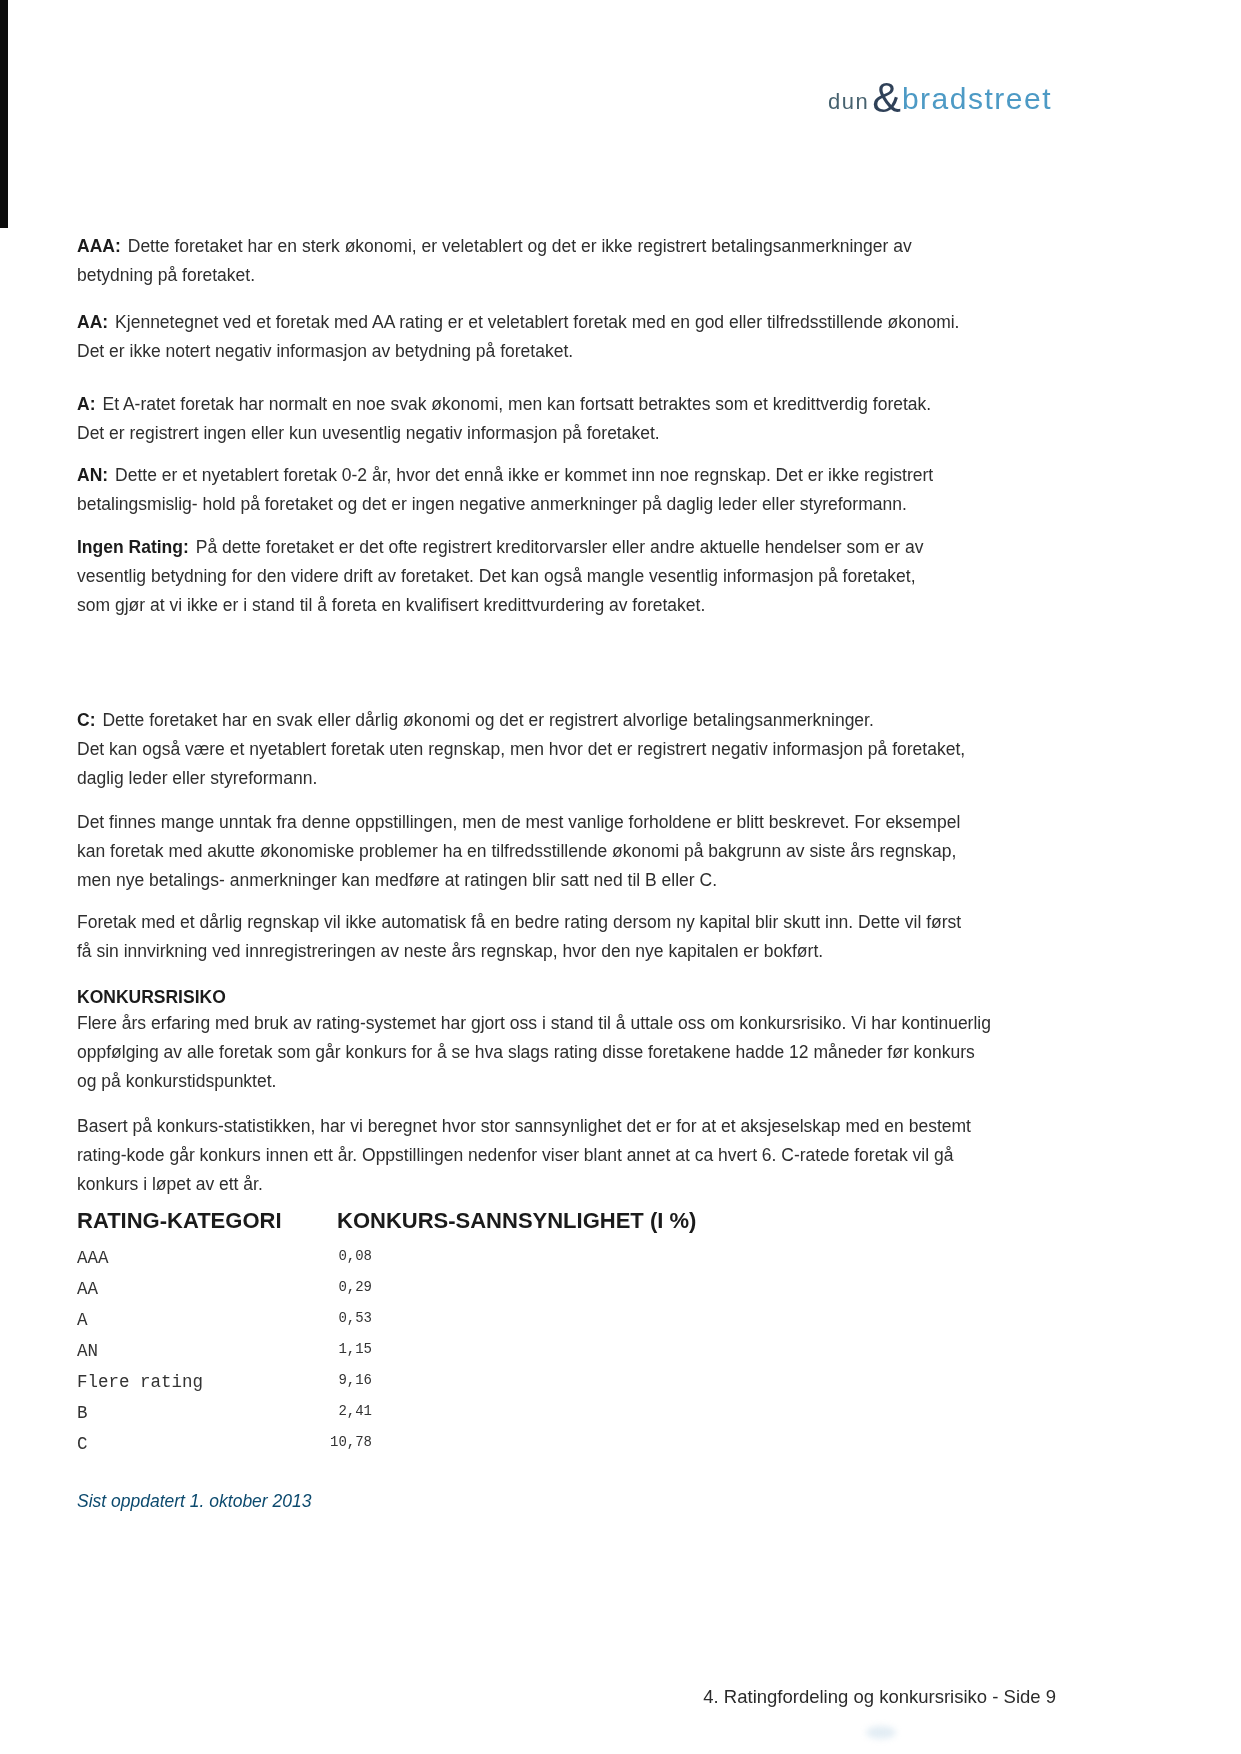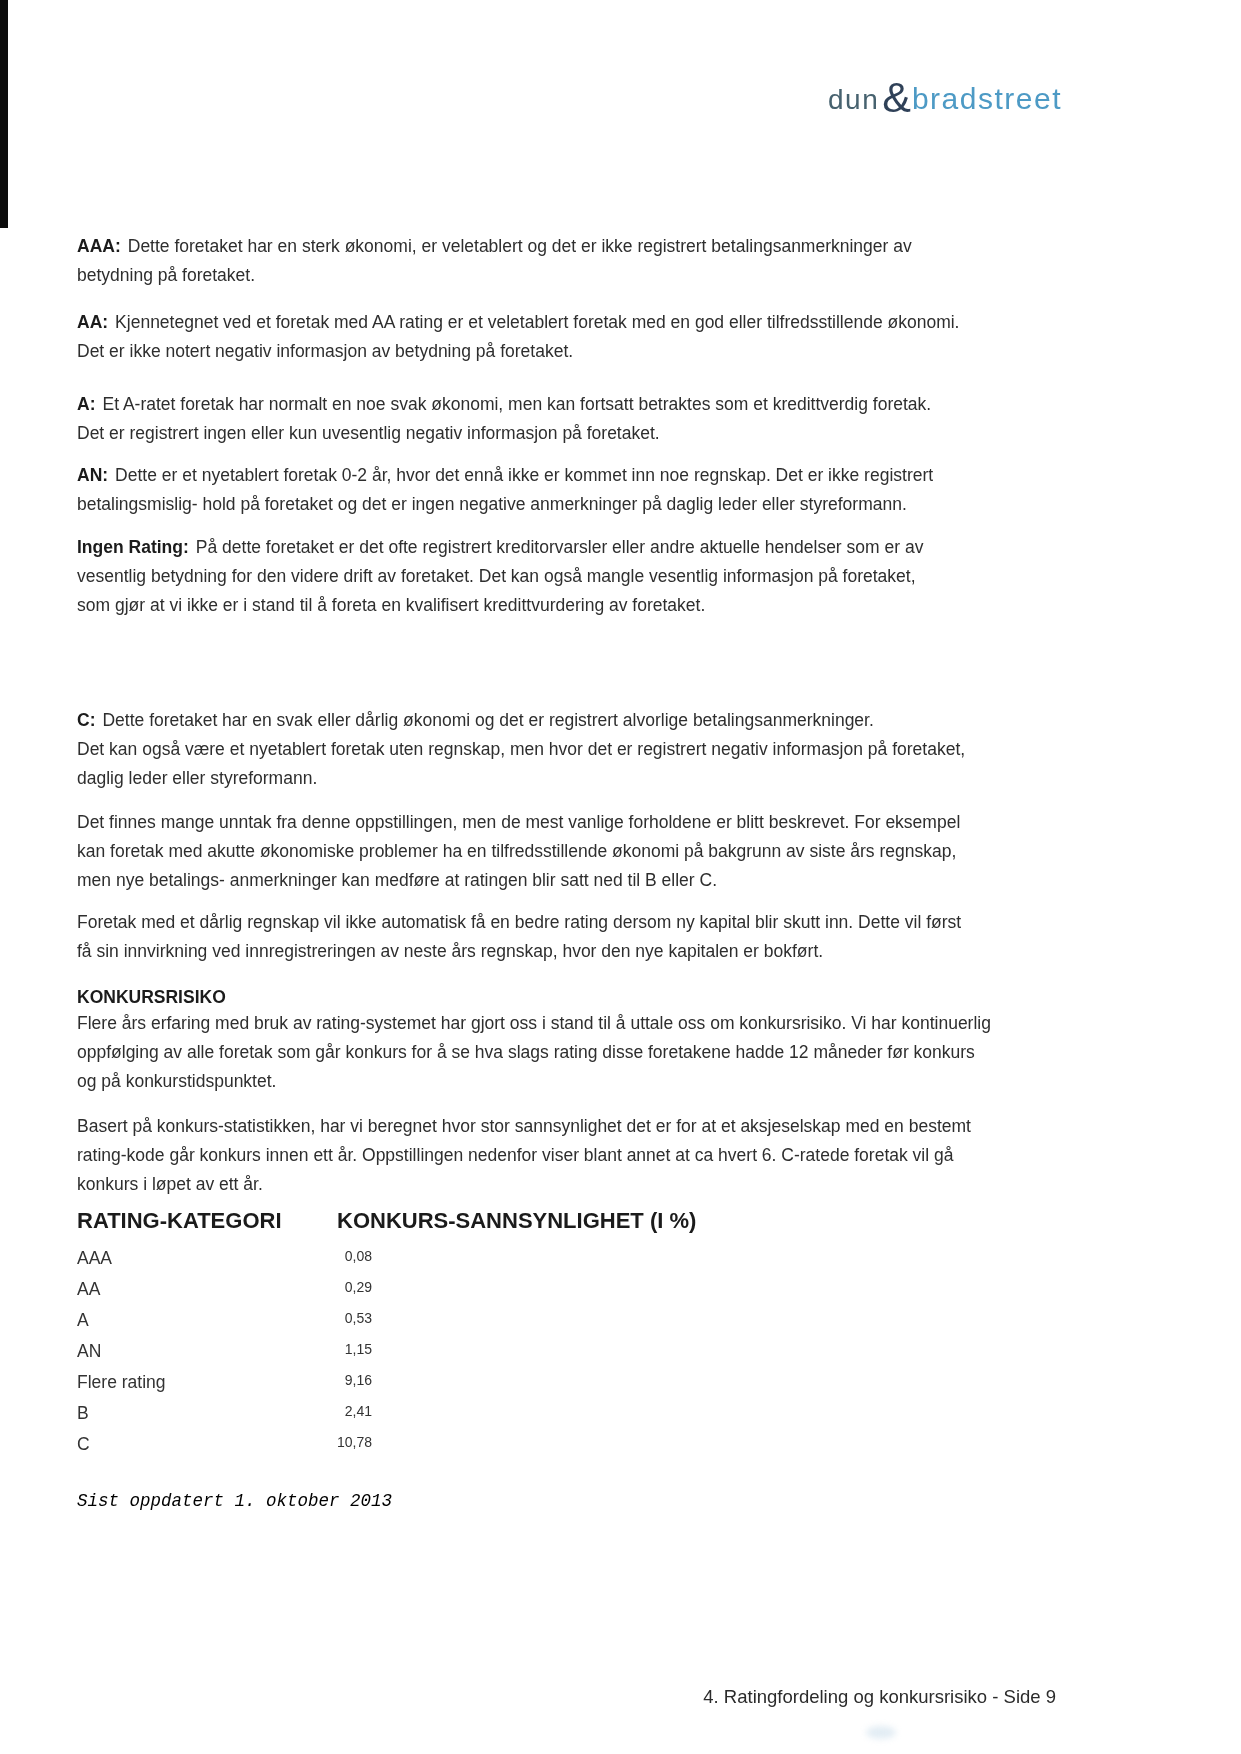--- a/index.html
+++ b/index.html
@@ -19,21 +19,21 @@
     background: #0c0c0c;
   }
 
   
   .logo {
     position: absolute; left: 828px; top: 70px;
     display: flex; align-items: baseline;
     white-space: nowrap;
   }
   .logo .dun {
-    font-size: 28px; letter-spacing: 1.5px; font-weight: 400;
+    font-size: 22px; letter-spacing: 1.5px; font-weight: 400;
     color: #47626f;
   }
   .logo .amp {
     font-size: 43px; font-weight: 400;
     color: #2f4158;
     margin: 0 1px 0 3px;
     position: relative; top: 3px;
   }
   .logo .bradstreet {
     font-size: 30px; letter-spacing: 1.5px; font-weight: 400;
@@ -41,31 +41,31 @@
   }
 
   
   .para, .heading, .note, .footer {
     position: absolute; left: 77px; width: 985px;
     font-size: 17.5px; line-height: 29px; color: #2e2e2e;
   }
   .para b { color: #1b1b1b; margin-right: 7px; font-weight: 700; }
   .para span.body { white-space: pre-line; }
   .heading { font-weight: 700; color: #1b1b1b; }
-  .note { font-style: italic; color: #000000; font-family: Liberation Mono, monospace; }
+  .note { font-style: italic; color: #0c4a6e; }
 
   
   .rating-table { position: absolute; left: 77px; top: 1208px; width: 600px; }
   .rating-table .th1, .rating-table .th2 {
     position: absolute; top: 0; font-size: 22px; font-weight: 700;
     color: #1b1b1b; white-space: nowrap;
   }
   .rating-table .th1 { left: 0; }
   .rating-table .th2 { left: 260px; }
-  .t-row { position: absolute; left: 0; width: 420px; height: 31px; }
+  .t-row { position: absolute; left: 0; width: 420px; height: 31px; font-family: Liberation Mono, monospace; }
   .t-row .cat { position: absolute; left: 0; font-size: 17.5px; color: #333333; white-space: nowrap; }
   .t-row .val { position: absolute; left: 220px; width: 75px; text-align: right; font-size: 14px; color: #333333; }
 
   
   .footer {
     left: auto; width: auto;
     right: 185px; top: 1682px;
     font-size: 18.5px; color: #2b2b2b;
     white-space: nowrap;
   }

